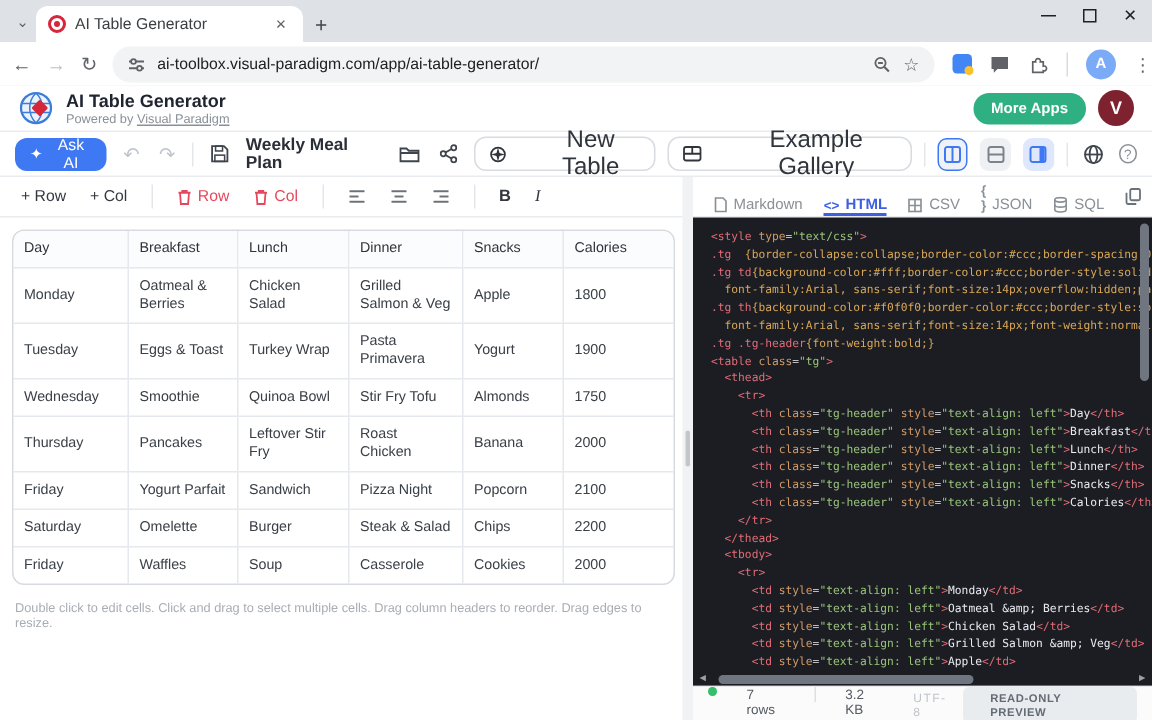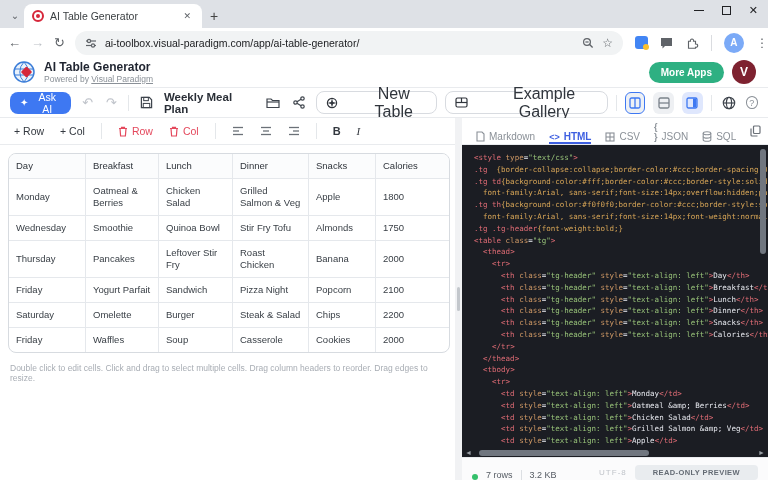--- a/index.html
+++ b/index.html
@@ -128,21 +128,21 @@
   .tk-tag { color:#e06c75; } .tk-attr { color:#d19a66; } .tk-str { color:#98c379; }
   .tk-sel { color:#e06c75; } .tk-css { color:#d8a657; } .tk-txt { color:#e8eaf0; }
   .v-scrollbar { position:absolute; top:4px; right:2px; width:6px; height:calc(100% - 20px); }
   .v-thumb { width:6px; height:105px; background:#70767f; border-radius:3px; }
   .h-scrollbar { position:absolute; left:0; bottom:0; width:100%; height:9px;
     display:flex; align-items:center; padding:0 3px; background:#1b1d23; }
   .h-arrow { color:#9aa0a6; font-size:7px; line-height:9px; }
   .h-track { flex:1; height:6px; margin:0 3px; position:relative; }
   .h-thumb { position:absolute; left:4px; top:0; width:170px; height:6px; background:#70767f; border-radius:3px; }
   .code-status { height:23px; background:#fbfbfc; border-top:1px solid #e9ebee;
-    display:flex; align-items:flex-end; gap:8px; padding:0 10px; }
+    display:flex; align-items:flex-start; gap:20px; padding:0 10px; }
   .dot { width:6px; height:6px; border-radius:50%; background:#34c06b; }
   .status-txt { font-size:9px; color:#555b63; }
   .status-sep { width:1px; height:10px; background:#dcdfe3; }
   .status-right { margin-left:auto; display:flex; align-items:center; gap:8px; }
   .encoding { font-size:8px; color:#c0c4ca; letter-spacing:1px; }
   .ro-badge { font-size:7.5px; font-weight:bold; letter-spacing:0.4px; color:#646b74;
     background:#e9ecef; border-radius:4px; padding:3px 18px; }
   svg { display:block; }
 </style>
 </head>
@@ -392,20 +392,28 @@
                 </tr>
               </thead>
             <tbody>
                 <tr>
                   <td>Monday</td>
                   <td>Oatmeal &amp; Berries</td>
                   <td>Chicken Salad</td>
                   <td>Grilled Salmon &amp; Veg</td>
                   <td>Apple</td>
                   <td>1800</td>
+                </tr>
+                <tr>
+                  <td>Tuesday</td>
+                  <td>Eggs &amp; Toast</td>
+                  <td>Turkey Wrap</td>
+                  <td>Pasta Primavera</td>
+                  <td>Yogurt</td>
+                  <td>1900</td>
                 </tr>
                 <tr>
                   <td>Wednesday</td>
                   <td>Smoothie</td>
                   <td>Quinoa Bowl</td>
                   <td>Stir Fry Tofu</td>
                   <td>Almonds</td>
                   <td>1750</td>
                 </tr>
                 <tr>

